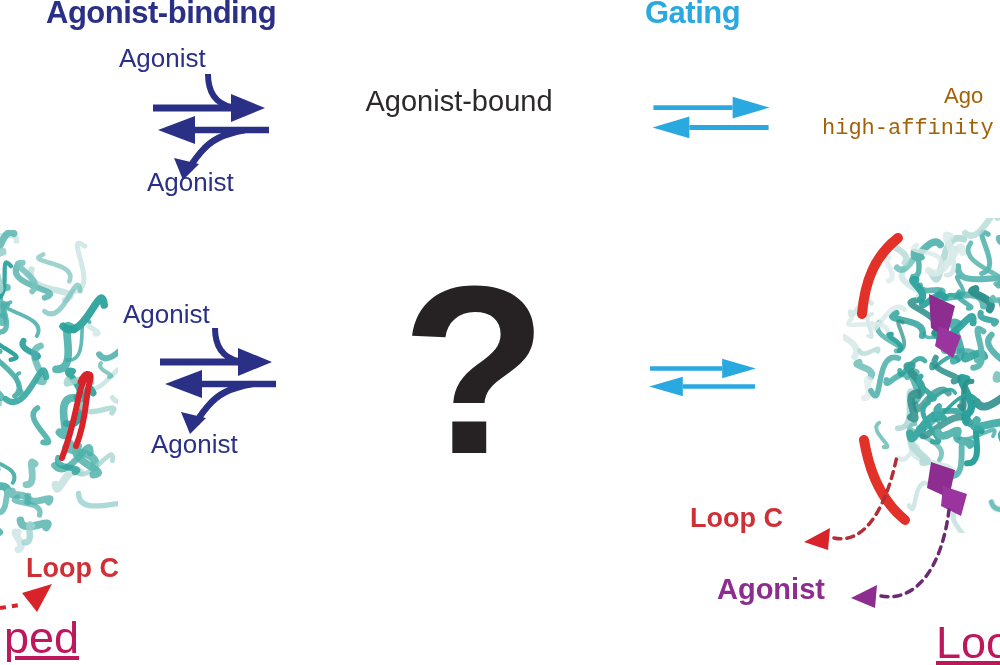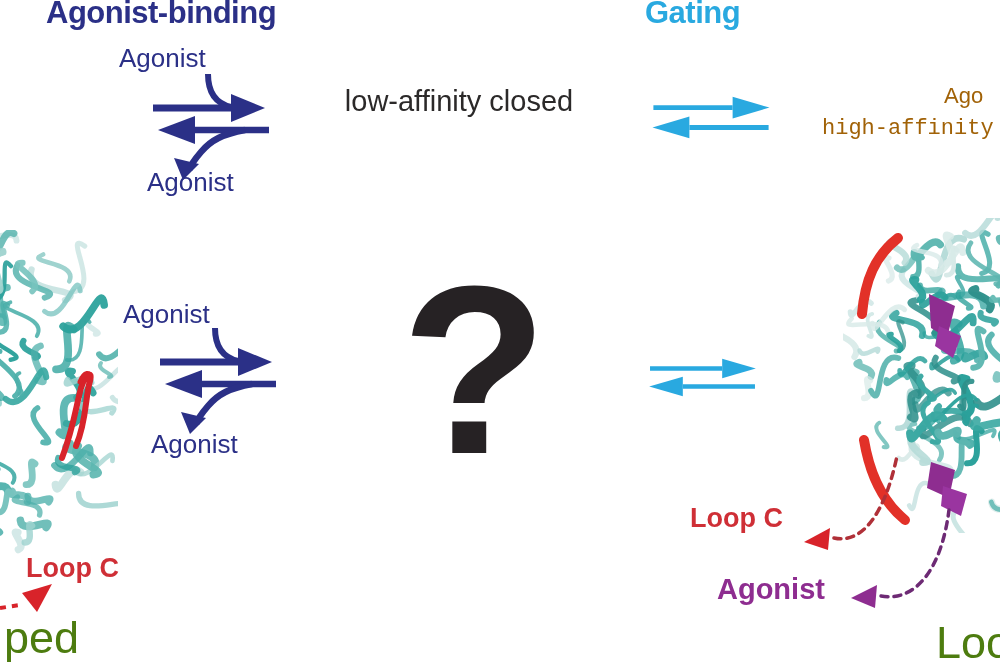--- a/index.html
+++ b/index.html
@@ -10,21 +10,21 @@
   .abs{position:absolute;}
   .lbl{white-space:nowrap;line-height:1.1;}
   .heading{font-size:31px;font-weight:bold;letter-spacing:-0.5px;}
   .navy{color:#2b3087;}
   .cyan{color:#29a9e0;}
   .redtxt{color:#cf2f36;}
   .purpletxt{color:#8e2d90;}
   .agonist-lbl{font-size:26px;color:#2b3087;}
   .state-text{font-size:29px;color:#2b2929;text-align:center;line-height:34px;}
   .partial-text{font-size:22px;color:#a16207;}
-  .caption-text{font-size:45px;color:#4d7c0f;line-height:1;}
+  .caption-text{font-size:45px;color:#be185d;line-height:1;text-decoration:underline;}
   .annot{font-size:27px;font-weight:bold;}
   .qmark{font-size:240px;font-weight:bold;color:#262224;line-height:1;}
   svg{display:block;overflow:hidden;}
 </style>
 </head>
 <body>
 
 <div class="abs lbl heading navy" style="left:46px;top:-4px;">Agonist-binding</div>
 
 <div class="abs lbl heading cyan" style="left:645px;top:-4px;">Gating</div>
@@ -37,21 +37,21 @@
   <polygon points="92,38 126,52 92,66" fill="#2b3087"></polygon>
   <path d="M131,74 L56,74" stroke="#2b3087" stroke-width="6.5" fill="none"></path>
   <polygon points="56,60 19,74 56,88" fill="#2b3087"></polygon>
   <path d="M106,74 C84,78 72,84 62,96 C56,103 52,108 50,114" stroke="#2b3087" stroke-width="6.5" fill="none"></path>
   <polygon points="44,124 35,102 60,108" fill="#2b3087"></polygon>
 </svg>
 
 <div class="abs lbl agonist-lbl" style="left:147px;top:168px;">Agonist</div>
 
 <div class="abs state-text" style="left:325px;top:84px;width:268px;">
-  <div>low-affinity closed</div>
+  <div>Agonist-bound</div>
 </div>
 
 <svg class="abs" style="left:648px;top:95px;" width="126" height="45" viewBox="0 0 140 50">
   <path d="M6,14 L94,14" stroke="#29a9e0" stroke-width="5.5" fill="none"></path>
   <polygon points="94,2 135,14 94,26" fill="#29a9e0"></polygon>
   <path d="M134,36 L46,36" stroke="#29a9e0" stroke-width="5.5" fill="none"></path>
   <polygon points="46,24 5,36 46,48" fill="#29a9e0"></polygon>
 </svg>
 
 <div class="abs lbl partial-text" style="left:944px;top:84px;">Ago</div>

